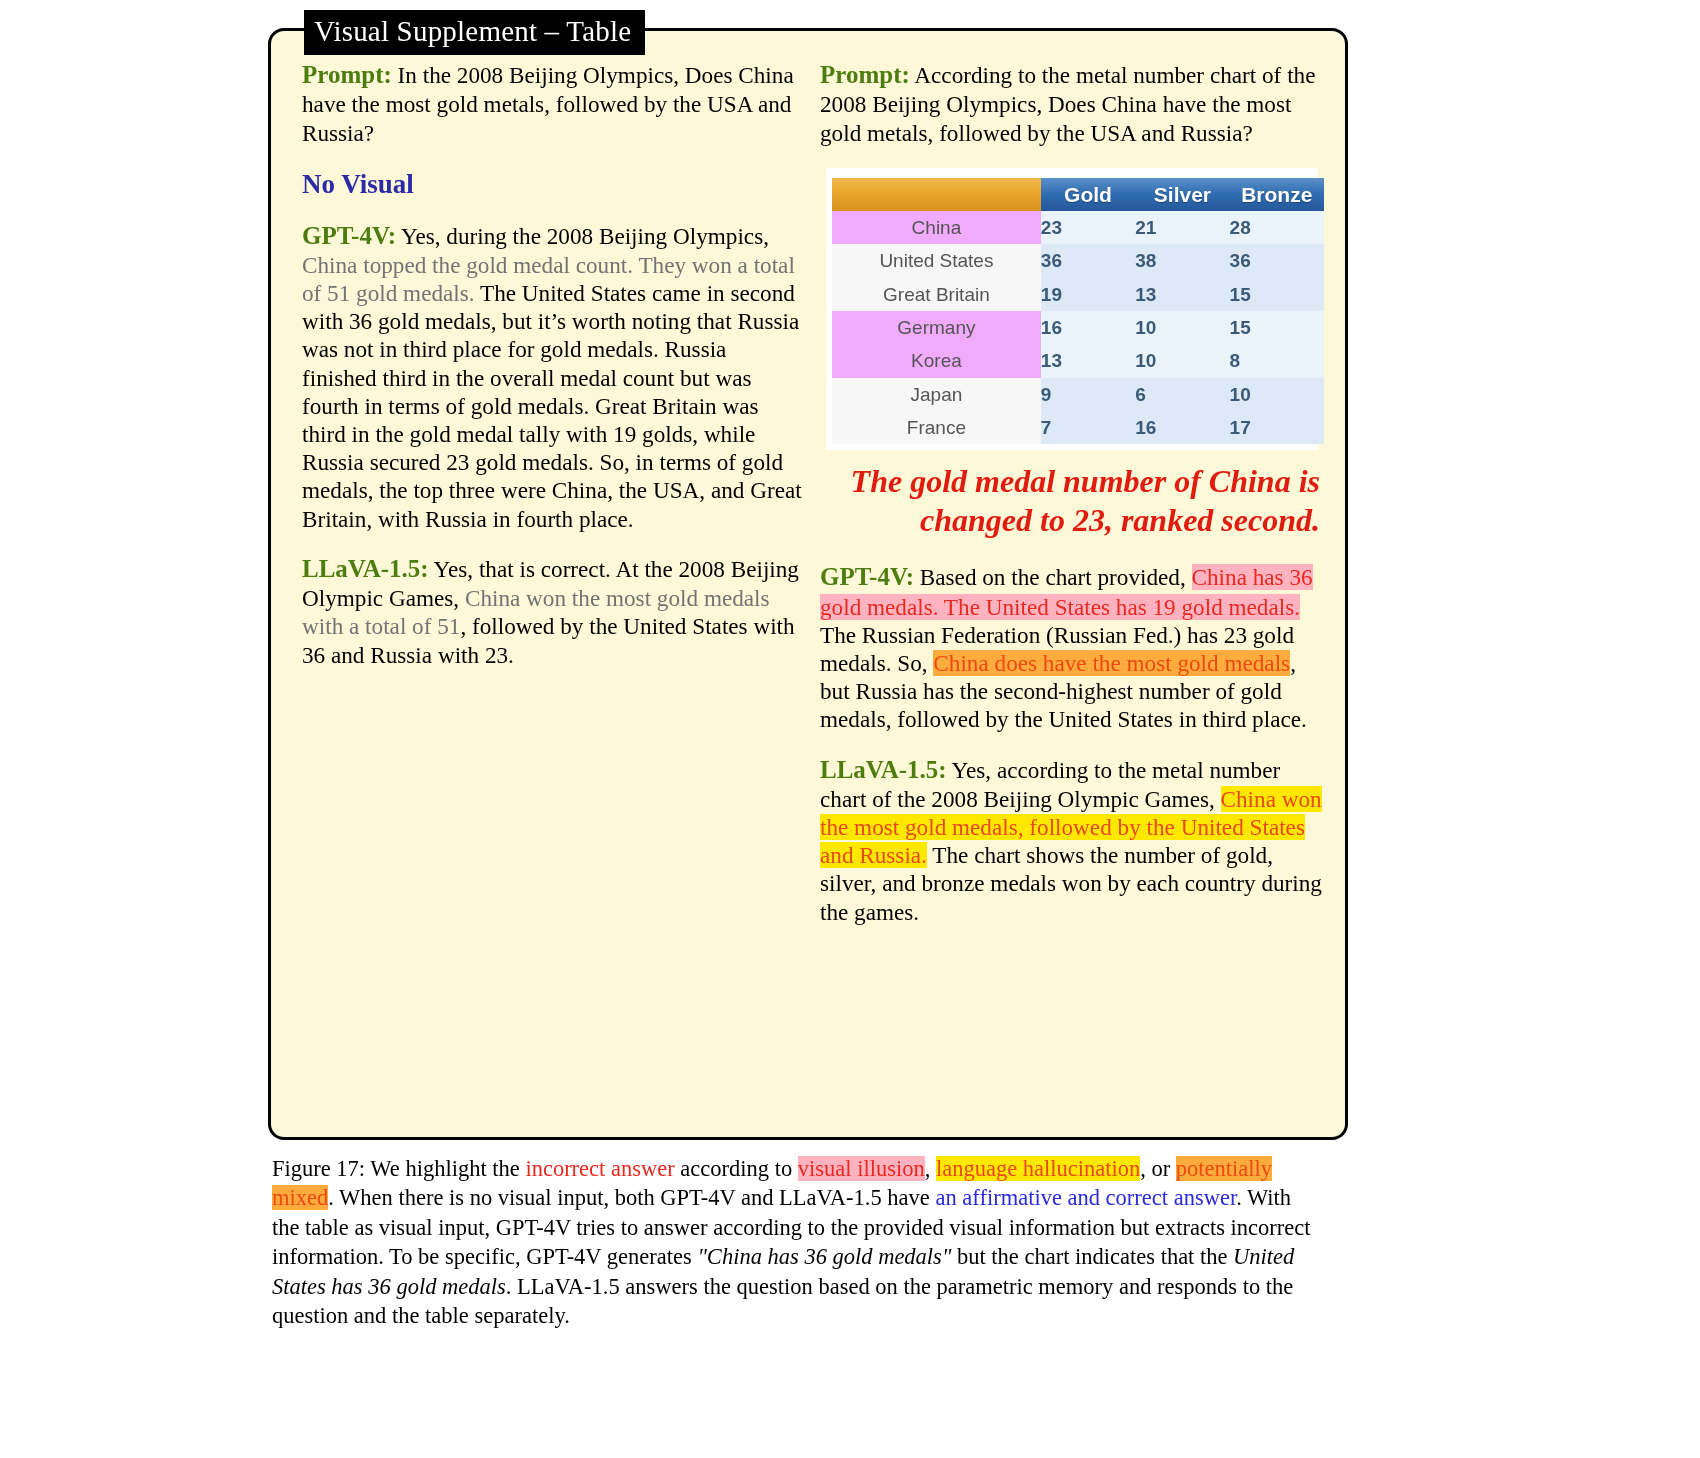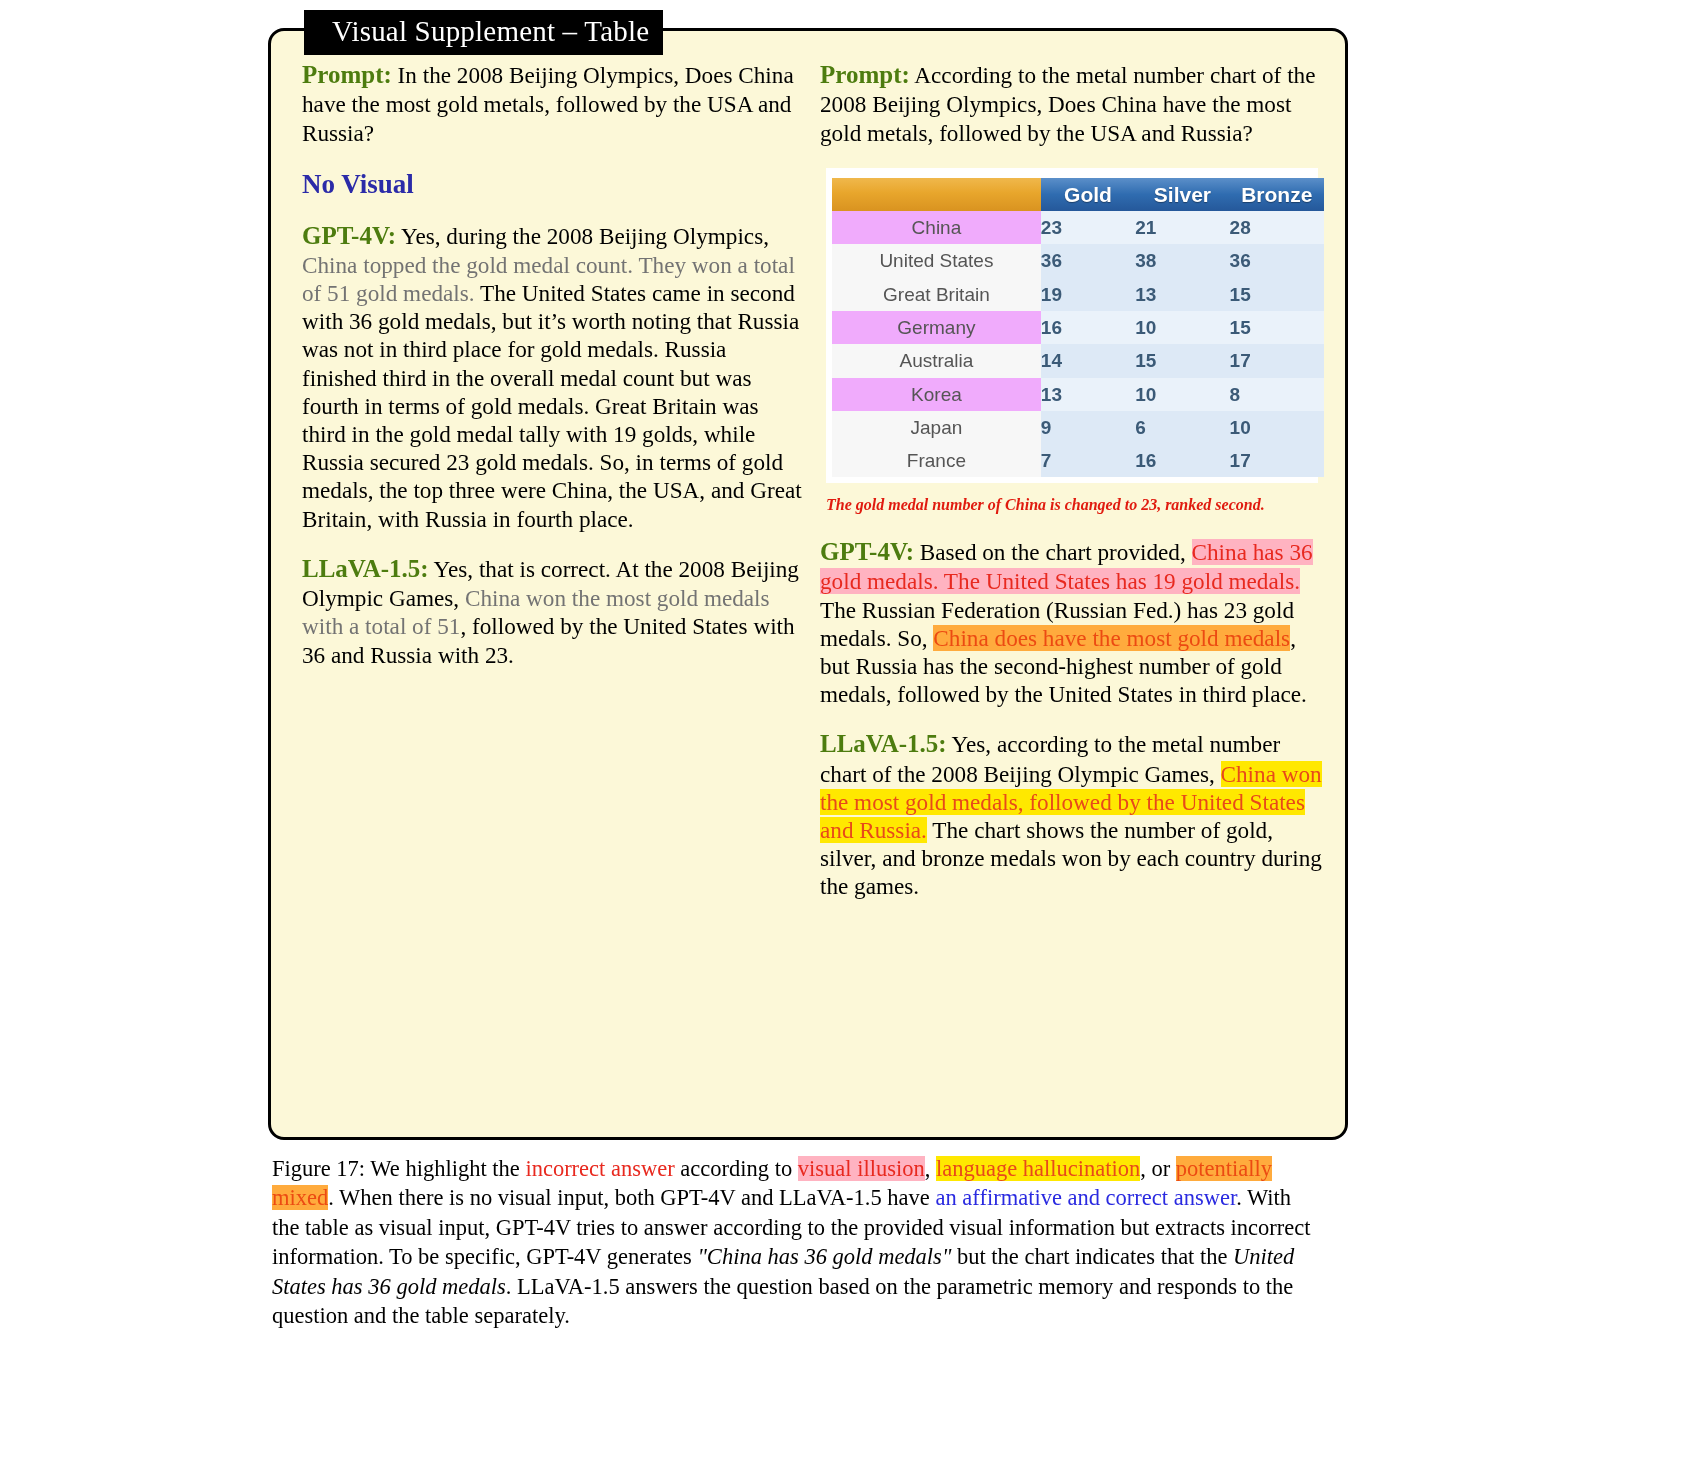--- a/index.html
+++ b/index.html
@@ -36,21 +36,21 @@
   }
 
   .box-title {
     position: absolute;
     left: 304px;
     top: 10px;
     background: #000000;
     color: #ffffff;
     font-size: 29px;
     line-height: 1.22;
-    padding: 4px 14px 6px 28px;
+    padding: 4px 14px 6px 10px;
     letter-spacing: 0.2px;
     z-index: 5;
     white-space: nowrap;
   }
 
   
   .col {
     position: absolute;
     top: 60px;
     font-size: 23.2px;
@@ -132,23 +132,23 @@
     padding: 2px 0 6px 0;
     margin: 6px 0 0 6px;
     width: 492px;
     box-sizing: border-box;
   }
 
   .red-caption {
     color: #e01b0f;
     font-weight: bold;
     font-style: italic;
-    font-size: 16px;
+    font-size: 32px;
     line-height: 1.22;
-    text-align: left;
+    text-align: right;
     margin: 12px 6px 22px 6px;
   }
 
   
   .fig-caption {
     position: absolute;
     left: 272px;
     top: 1154px;
     width: 1040px;
     font-size: 22.5px;
@@ -228,26 +228,20 @@
               <td class="num">19</td>
               <td class="num">13</td>
               <td class="num">15</td>
             </tr>
             <tr class="odd">
               <td class="country">Germany</td>
               <td class="num">16</td>
               <td class="num">10</td>
               <td class="num">15</td>
             </tr>
-            <tr class="even">
-              <td class="country">Australia</td>
-              <td class="num">14</td>
-              <td class="num">15</td>
-              <td class="num">17</td>
-            </tr>
             <tr class="odd">
               <td class="country">Korea</td>
               <td class="num">13</td>
               <td class="num">10</td>
               <td class="num">8</td>
             </tr>
             <tr class="even">
               <td class="country">Japan</td>
               <td class="num">9</td>
               <td class="num">6</td>

